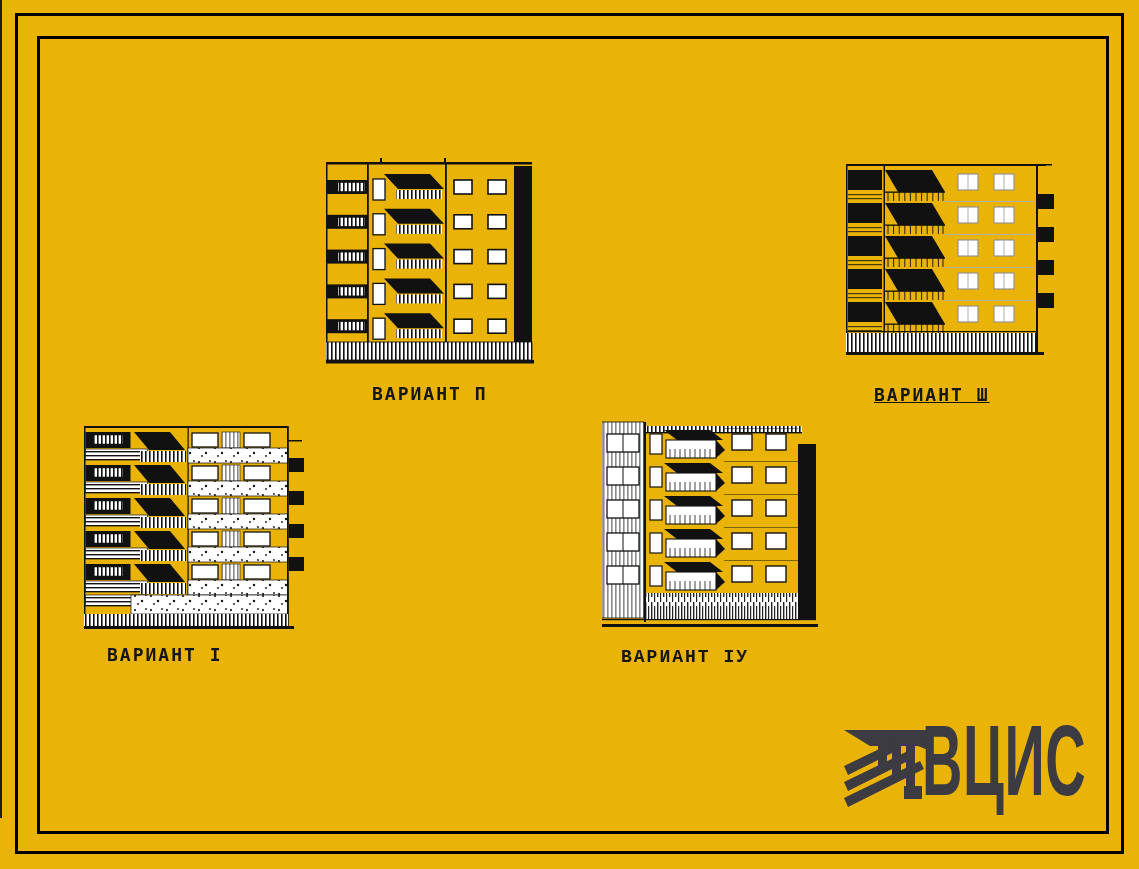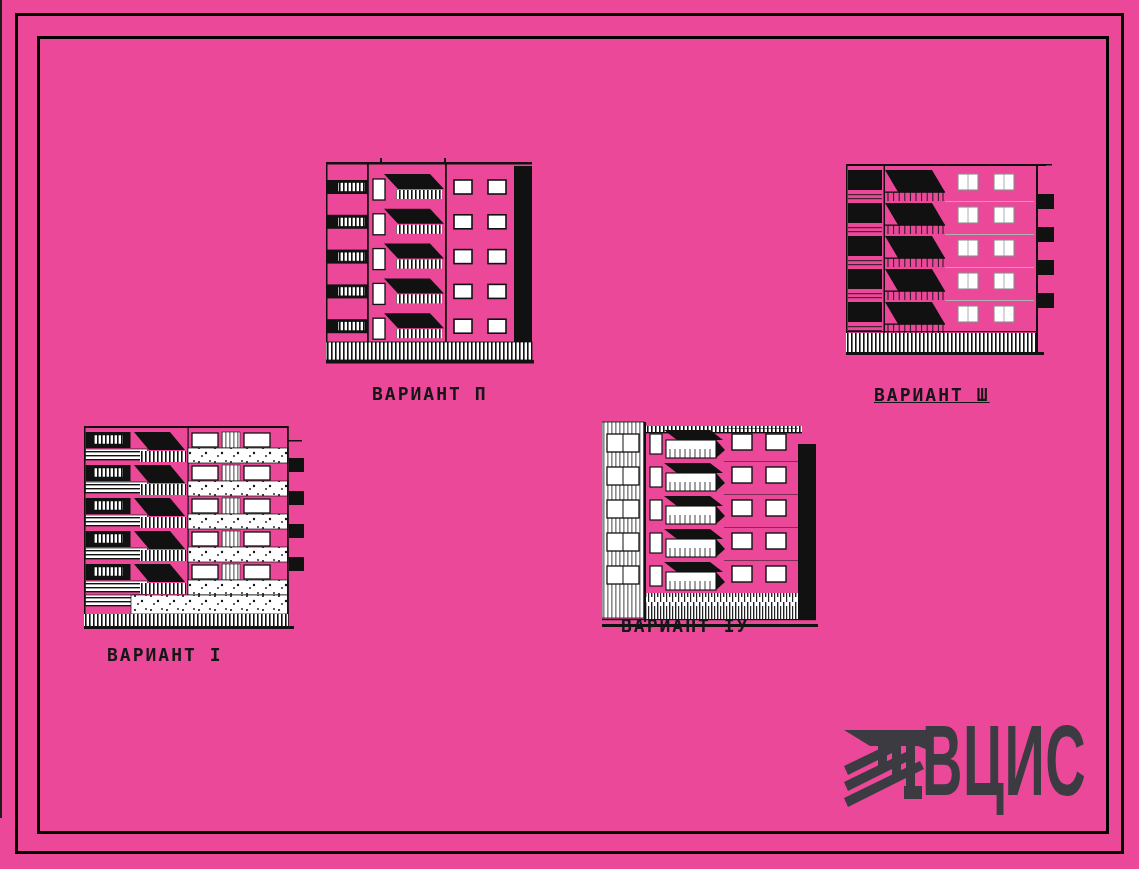--- a/index.html
+++ b/index.html
@@ -1,19 +1,19 @@
 <!DOCTYPE html>
 <html><head>
 <meta charset="utf-8">
 <style>
   html,body{margin:0;padding:0;background:#e8e8e8;}
   .sheet{
     position:relative;
     width:1139px;height:869px;
-    background:#ec4899;
+    background:#eab308;
     overflow:hidden;
     font-family:"DejaVu Sans Mono", monospace;
   }
   .edge-artifact{
     position:absolute;left:0;top:0;width:2px;height:818px;background:#1c1c1c;
   }
   .outer-frame{
     position:absolute;left:15px;top:13px;width:1109px;height:841px;
     border:3px solid #000;box-sizing:border-box;
   }
@@ -234,21 +234,21 @@
         <use href="#v4floor" y="74"></use>
         <use href="#v4floor" y="107"></use>
         <use href="#v4floor" y="140"></use>
       </g>
       <rect x="196" y="24" width="18" height="176" fill="#111"></rect>
       <rect x="44" y="173" width="152" height="26" fill="url(#fringe)"></rect>
       <rect x="0" y="199" width="214" height="1.2" fill="#111"></rect>
       <rect x="0" y="204" width="216" height="3" fill="#111"></rect>
     </svg>
   </div>
-  <div class="caption" style="left:621px;top:615px;">ВАРИАНТ IУ</div>
+  <div class="caption" style="left:621px;top:647px;font-family:Liberation Mono, monospace;">ВАРИАНТ IУ</div>
 
   <svg class="logo-icon" width="88" height="84" viewBox="0 0 88 84">
     <g fill="#3b3b41">
       <polygon points="2,6 86,6 86,26 76,22 28,22"></polygon>
       <polygon points="2,42 52,18 56,26 6,51"></polygon>
       <polygon points="2,58 66,27 70,35 6,67"></polygon>
       <polygon points="2,74 78,37 82,45 6,83"></polygon>
       <rect x="36" y="22" width="9" height="24"></rect>
       <rect x="50" y="22" width="9" height="32"></rect>
       <rect x="64" y="22" width="9" height="40"></rect>

